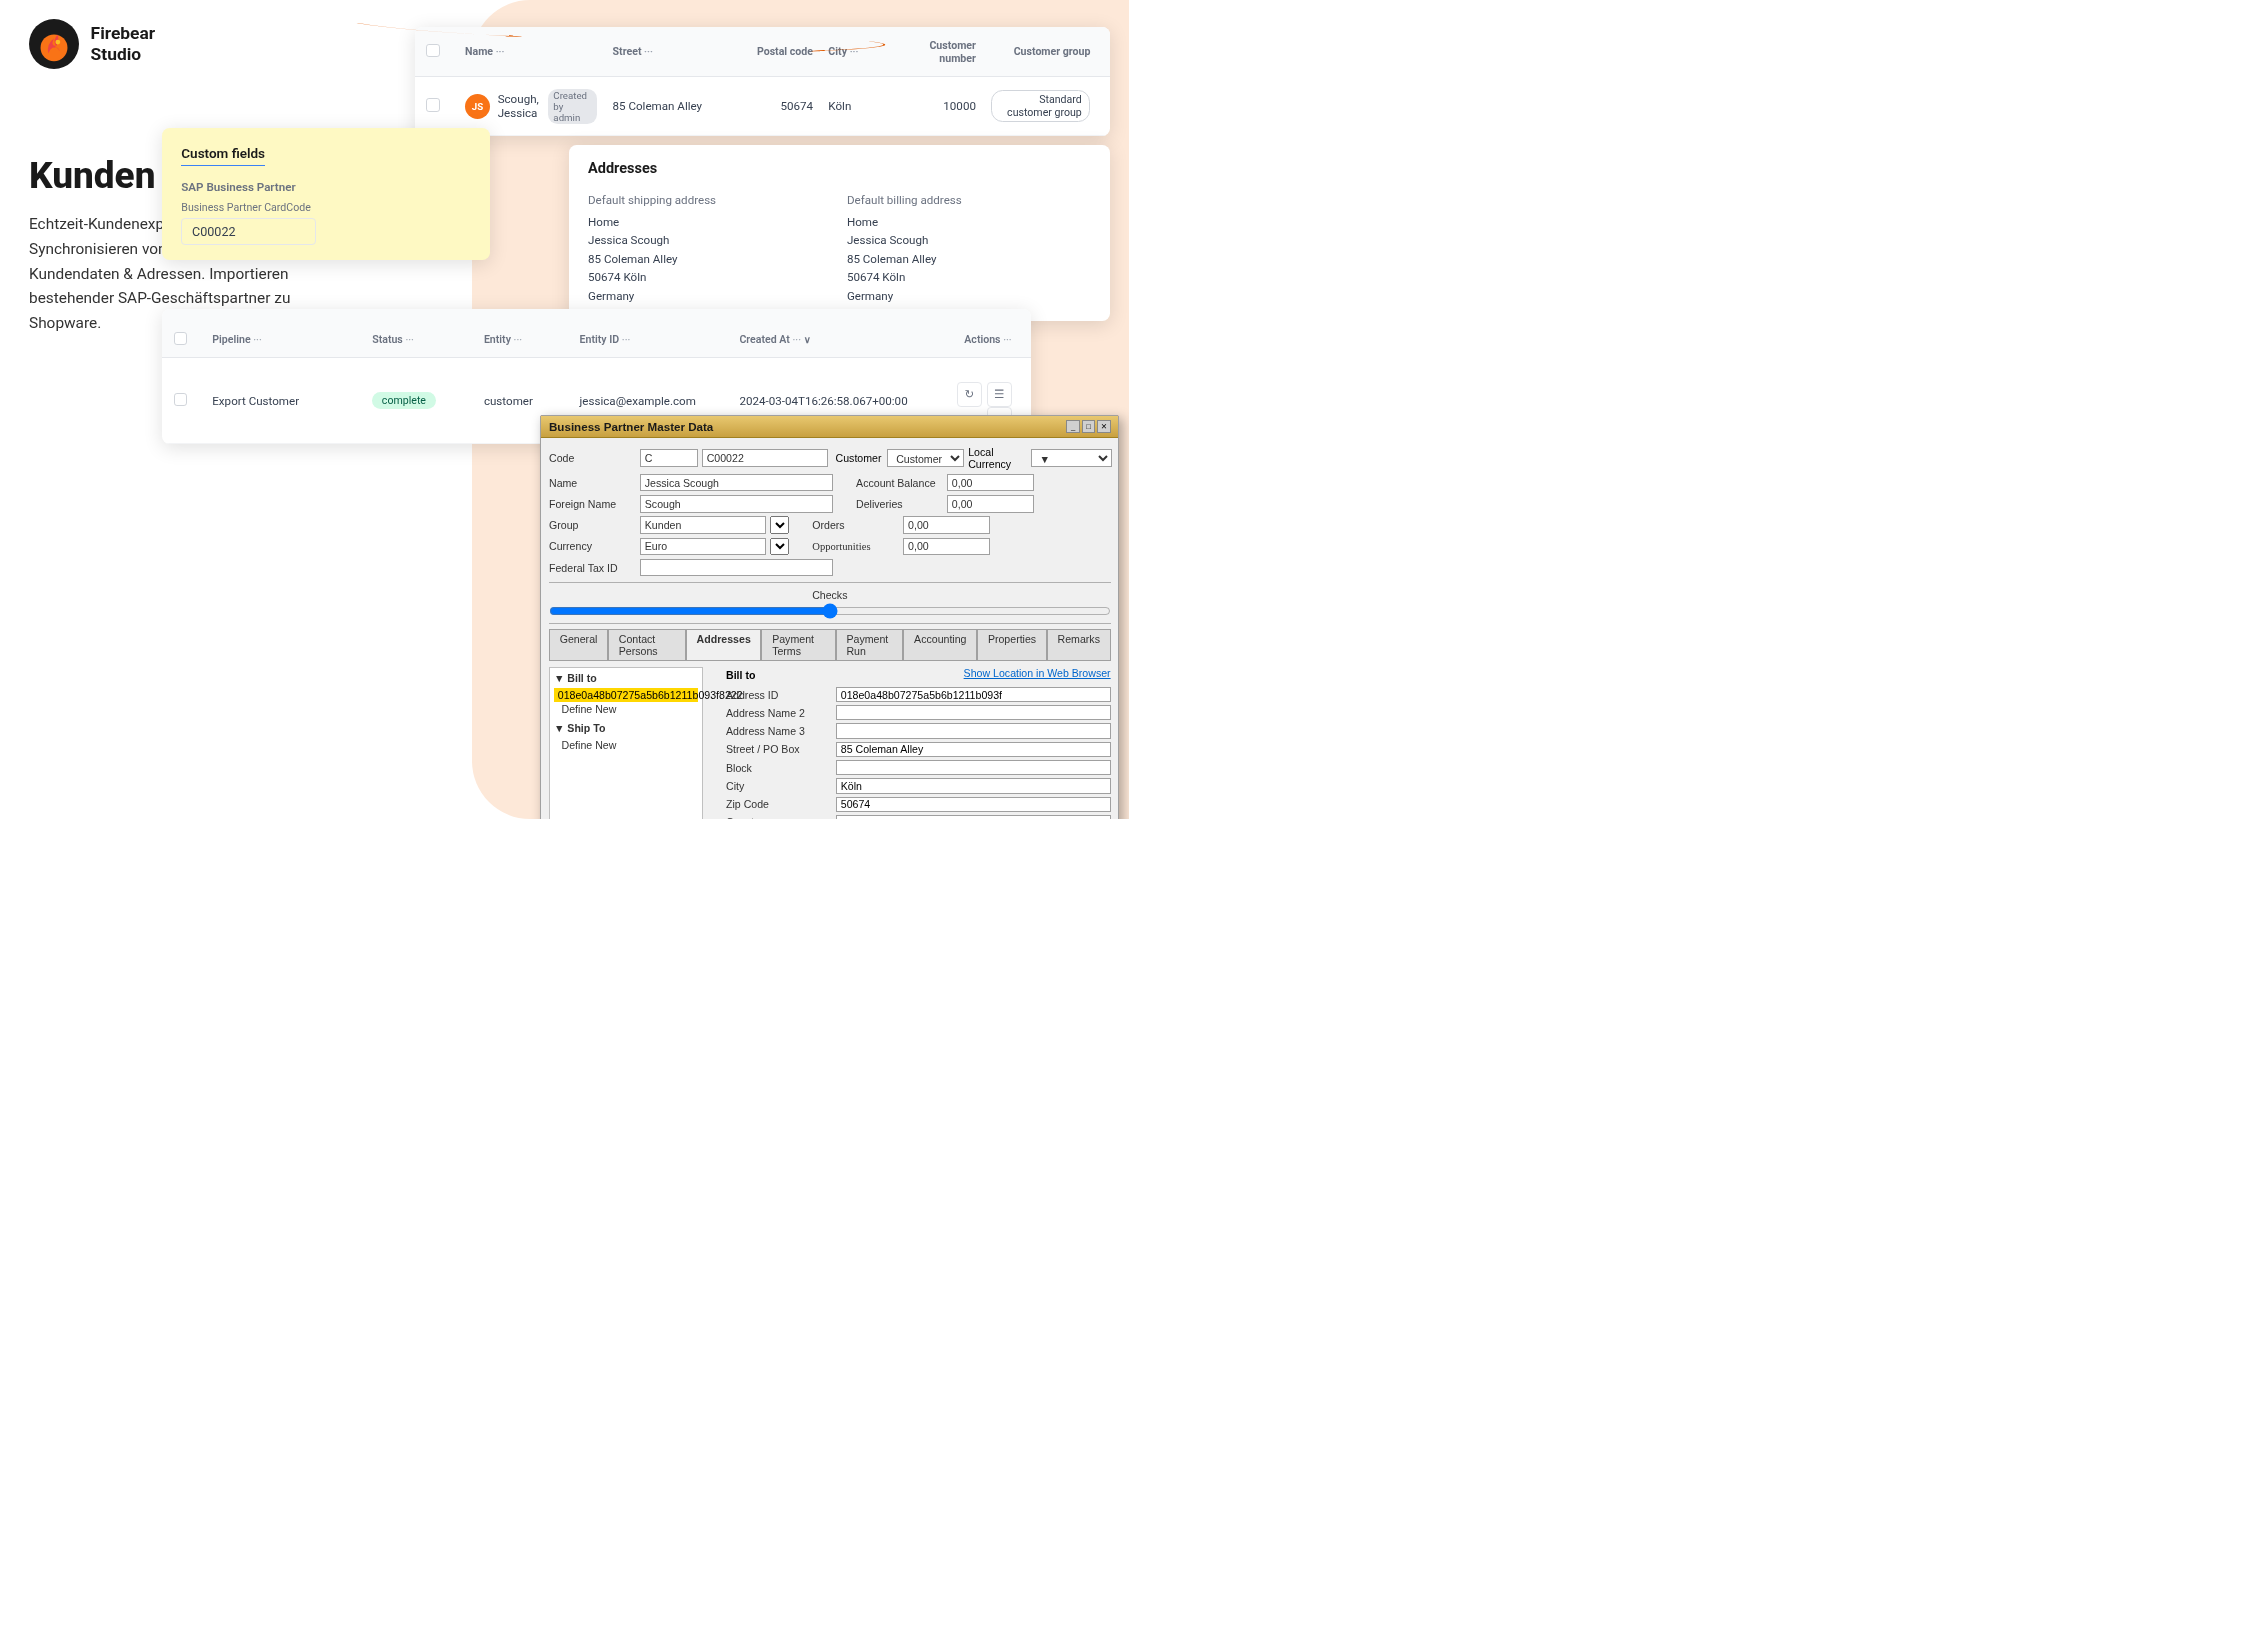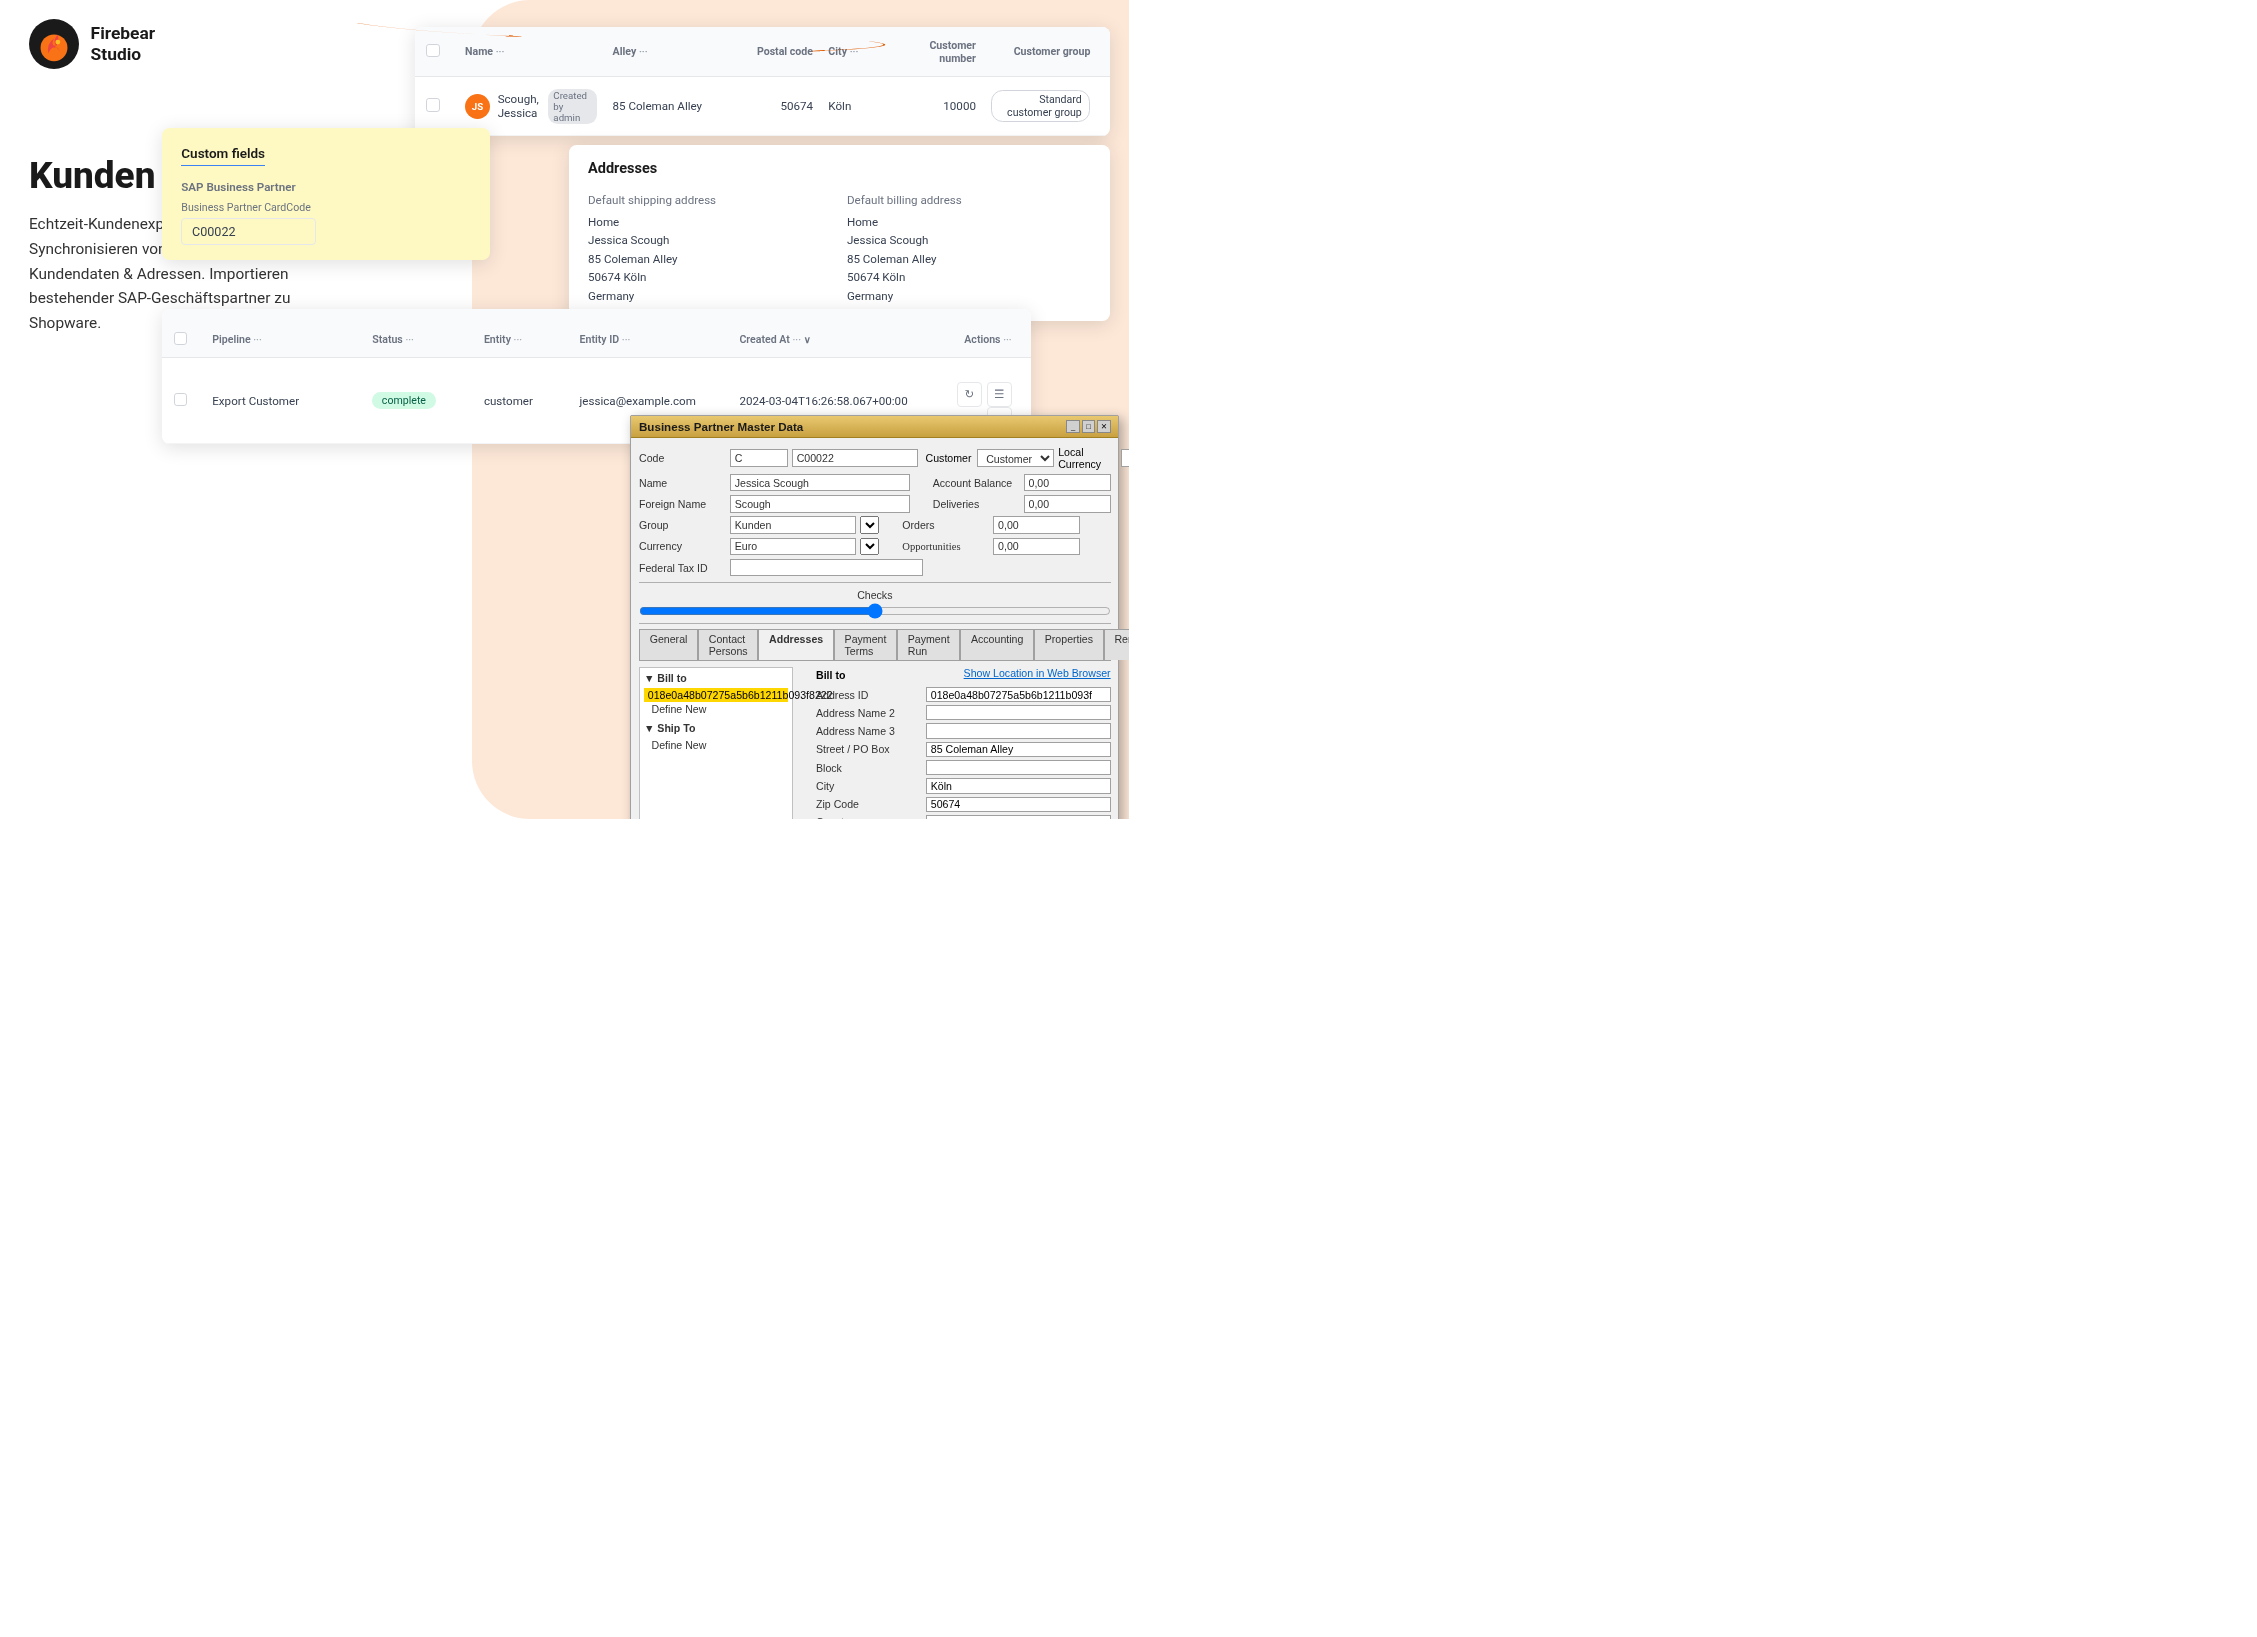--- a/index.html
+++ b/index.html
@@ -292,21 +292,21 @@
       position: absolute;
       pointer-events: none;
       z-index: 5;
     }
 
     
     .sap-window {
       position: absolute;
       top: 415px;
       right: 9.7px;
-      width: 489px;
+      width: 579px;
       background: #c2410c;
       border: 1.9px solid #a0a0a0;
       border-radius: 1.9px;
       font-family: Arial, sans-serif;
       font-size: 10.6px;
       box-shadow: 3.9px 3.9px 11.6px rgba(0,0,0,0.3);
       z-index: 10;
     }
 
     .sap-titlebar {
@@ -517,21 +517,21 @@
   </div>
 
   <div class="shopware-table-card">
     <div class="table-header-row">
       <div class="th-checkbox"><span class="checkbox-box"></span></div>
       <div class="th-cell th-name">
         <span>Name</span>
         <span class="dots-icon"> ···</span>
       </div>
       <div class="th-cell th-street">
-        <span>Alley</span>
+        <span>Street</span>
         <span class="dots-icon"> ···</span>
       </div>
       <div class="th-cell th-postal">
         <span>Postal code</span>
       </div>
       <div class="th-cell th-city">
         <span>City</span>
         <span class="dots-icon"> ···</span>
       </div>
       <div class="th-cell th-custnr">

